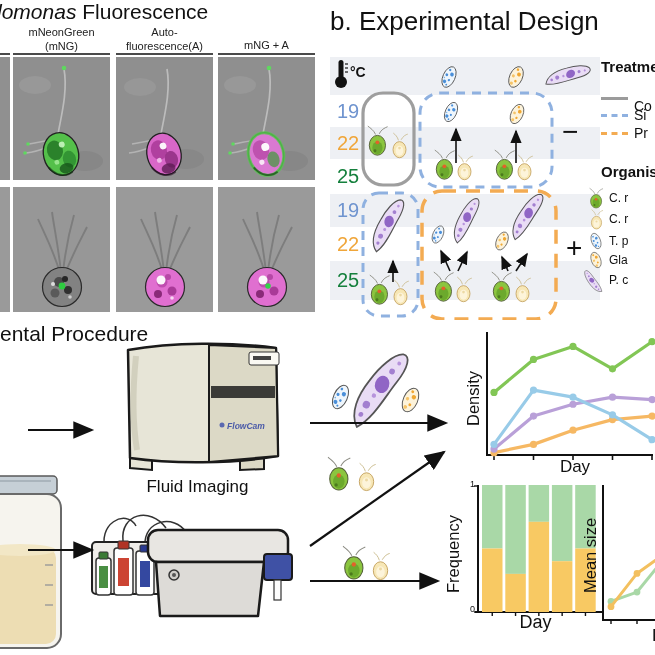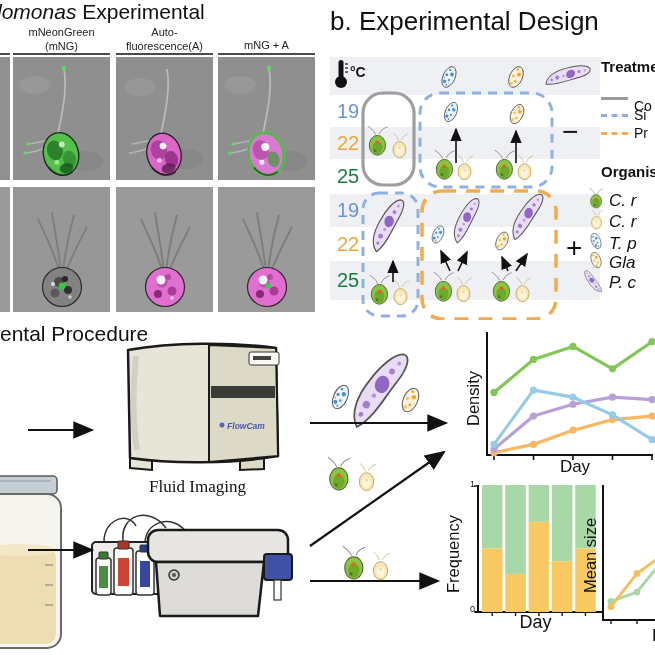--- a/index.html
+++ b/index.html
@@ -11,21 +11,21 @@
   .pa-h{font-size:11px;line-height:13.5px;text-align:center;color:#222;}
   .pa-u{top:53px;height:2px;background:#4a4a4a;}
   .band{left:330px;width:270px;background:#eef0f4;}
   .pb-title{left:330px;top:6px;font-size:26px;white-space:nowrap;}
   .temp{width:30px;text-align:center;font-size:20px;}
   .t-blue{color:#6f94cf}.t-orange{color:#f0a63a}.t-red{color:#15803d}
   .degc{font-size:14px;font-weight:600;}
   .sign{font-size:28px;}
   .leg-t{font-weight:bold;font-size:15px;white-space:nowrap;}
   .leg-l{font-size:14px;white-space:nowrap;}
-  .org-l{font-size:17px;font-style:italic;white-space:nowrap;}
+  .org-l{font-size:12px;white-space:nowrap;}
   .ls{width:27px;}
   .pc-title{left:0;top:322px;font-size:21px;white-space:nowrap;}
   .cap{font-size:17px;text-align:center;white-space:nowrap;}
   .vlab{writing-mode:vertical-rl;transform:rotate(180deg);display:flex;
         align-items:center;justify-content:center;font-size:16.5px;}
   .xlab{font-size:17px;text-align:center;}
   .ytick{font-size:9px;width:8px;text-align:right;}
 </style>
 </head>
 <body>
@@ -76,21 +76,21 @@
         <ellipse cx="24" cy="36" rx="6.5" ry="8" fill="#9065c5"></ellipse>
         <circle cx="16" cy="58" r="3.4" fill="#a37fd0"></circle>
           <circle cx="29" cy="22" r="2.6" fill="#a37fd0"></circle>
         <circle cx="20" cy="48" r="2" fill="#b793dc"></circle>
           <circle cx="14" cy="68" r="2.2" fill="#a37fd0"></circle>
         <circle cx="33" cy="13" r="1.8" fill="#b793dc"></circle>
       </symbol>
     </defs>
   </svg>
 
-  <div class="abs pa-title"><span class="it">domonas</span><span> Experimental</span></div>
+  <div class="abs pa-title"><span class="it">domonas</span><span> Fluorescence</span></div>
 
   <div class="abs pa-h" style="left:116px;top:26px;width:97px;">
     <div>Auto-</div>
     <div>fluorescence(A)</div>
   </div>
   <div class="abs pa-h" style="left:13px;top:26px;width:97px;">
     <div>mNeonGreen</div>
     <div>(mNG)</div>
   </div>
   <div class="abs pa-h" style="left:218px;top:39px;width:97px;">
@@ -340,21 +340,21 @@
     <path d="M128 124 L128 134 L152 133 L152 122 Z" fill="#dcd9c6" stroke="#1a1a1a" stroke-width="2"></path>
     <path d="M16 14 C 60 6, 120 6, 164 12 L 166 120 C 120 128, 60 128, 18 122 Z" fill="#e7e5d7" stroke="#1a1a1a" stroke-width="2.5" stroke-linejoin="round"></path>
     <path d="M97 9 L164 12 L166 120 L97 126 Z" fill="#dcd9c6" stroke="#1a1a1a" stroke-width="2"></path>
     <path d="M24 20 C 20 60, 21 90, 25 114" stroke="#cdcab8" stroke-width="6" fill="none" opacity="0.8"></path>
     <rect x="99" y="50" width="64" height="12" fill="#3b3b37"></rect>
     <rect x="137" y="16" width="30" height="13" rx="2" fill="#faf9f3" stroke="#333" stroke-width="1"></rect>
     <rect x="141" y="20" width="18" height="4" fill="#444"></rect>
     <circle cx="110" cy="89" r="2.5" fill="#5a68b0"></circle>
     <text x="134" y="93" font-size="8.5" text-anchor="middle" fill="#4a5aa8" font-style="italic" font-weight="bold" font-family="Liberation Sans, sans-serif">FlowCam</text>
   </svg>
-  <div class="abs cap" style="left:115px;top:477px;width:165px;font-family:Liberation Serif, serif;">Fluid Imaging</div>
+  <div class="abs cap" style="left:115px;top:477px;width:165px;">Fluid Imaging</div>
 
   <svg class="abs" style="left:86px;top:498px" width="218" height="122" viewBox="0 0 218 122">
     <path d="M20 54 C 10 26, 40 10, 50 28" stroke="#333" stroke-width="1.5" fill="none"></path>
     <path d="M37 43 C 34 16, 64 8, 80 30" stroke="#333" stroke-width="1.5" fill="none"></path>
     <path d="M59 47 C 58 22, 88 16, 100 34" stroke="#333" stroke-width="1.5" fill="none"></path>
     <rect x="6" y="44" width="70" height="52" rx="4" fill="#efede9" stroke="#222" stroke-width="2"></rect>
     <rect x="10" y="60" width="15" height="37" rx="3" fill="#ffffff" stroke="#333" stroke-width="1.5"></rect>
     <rect x="13" y="68" width="9" height="22" fill="#4a8f43"></rect>
     <rect x="13" y="54" width="9" height="7" rx="1" fill="#3a7a35" stroke="#333" stroke-width="1"></rect>
     <rect x="28" y="50" width="19" height="47" rx="3" fill="#ffffff" stroke="#333" stroke-width="1.5"></rect>

